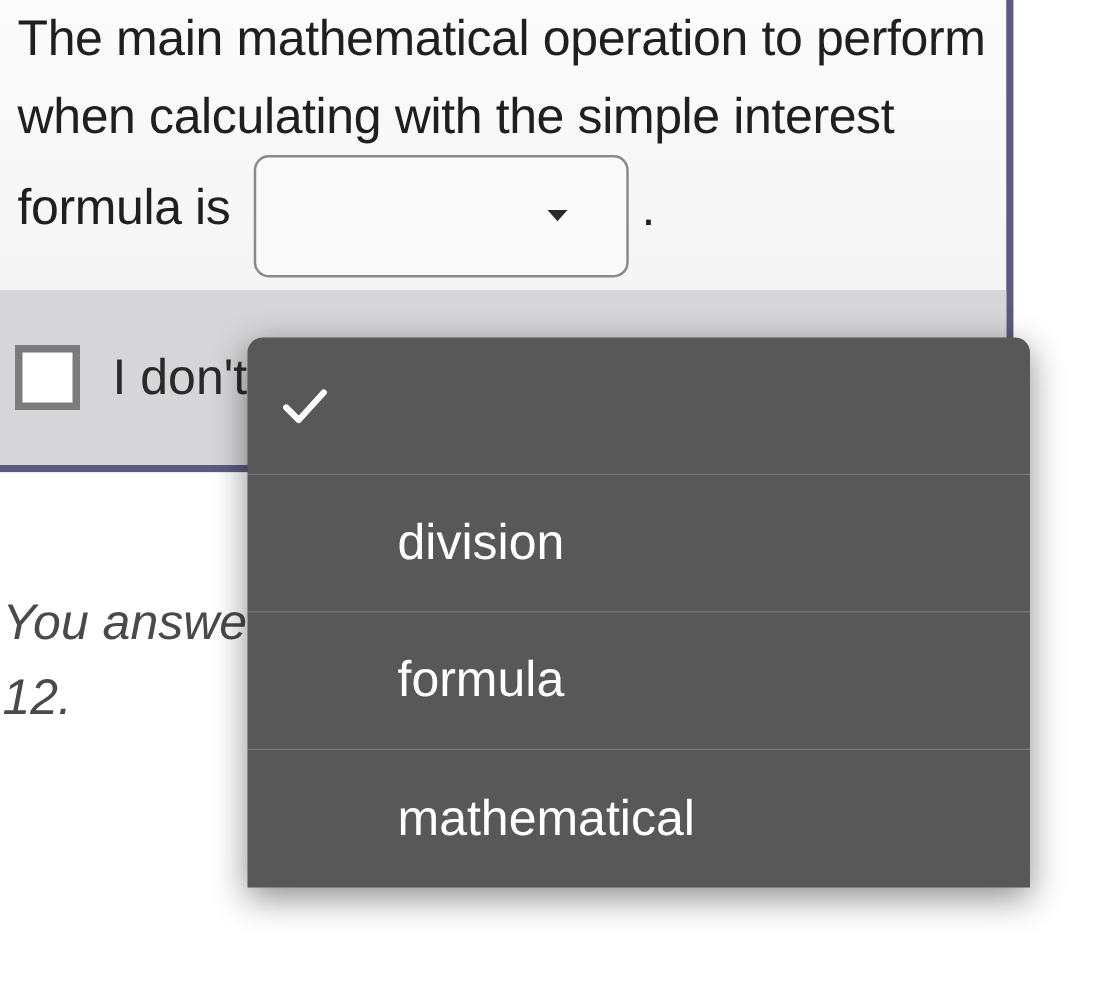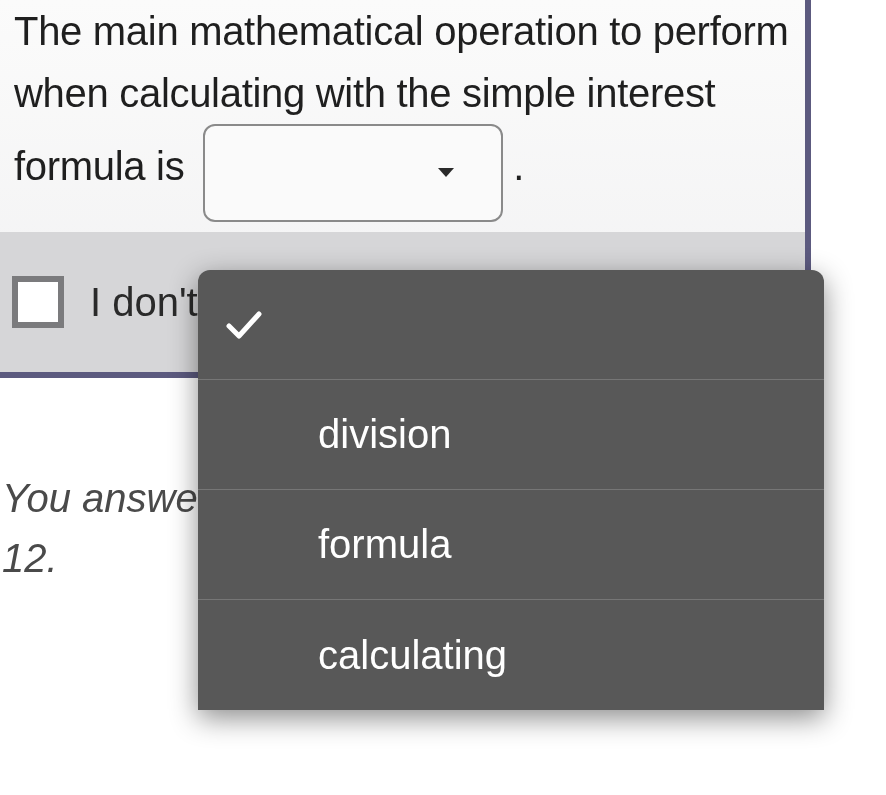--- a/index.html
+++ b/index.html
@@ -153,15 +153,15 @@
     </span>
     <span></span>
   </div>
   <div class="dd-item">
     <span>division</span>
   </div>
   <div class="dd-item">
     <span>formula</span>
   </div>
   <div class="dd-item">
-    <span>calculating</span>
+    <span>mathematical</span>
   </div>
 </div>
 
 </body></html>

